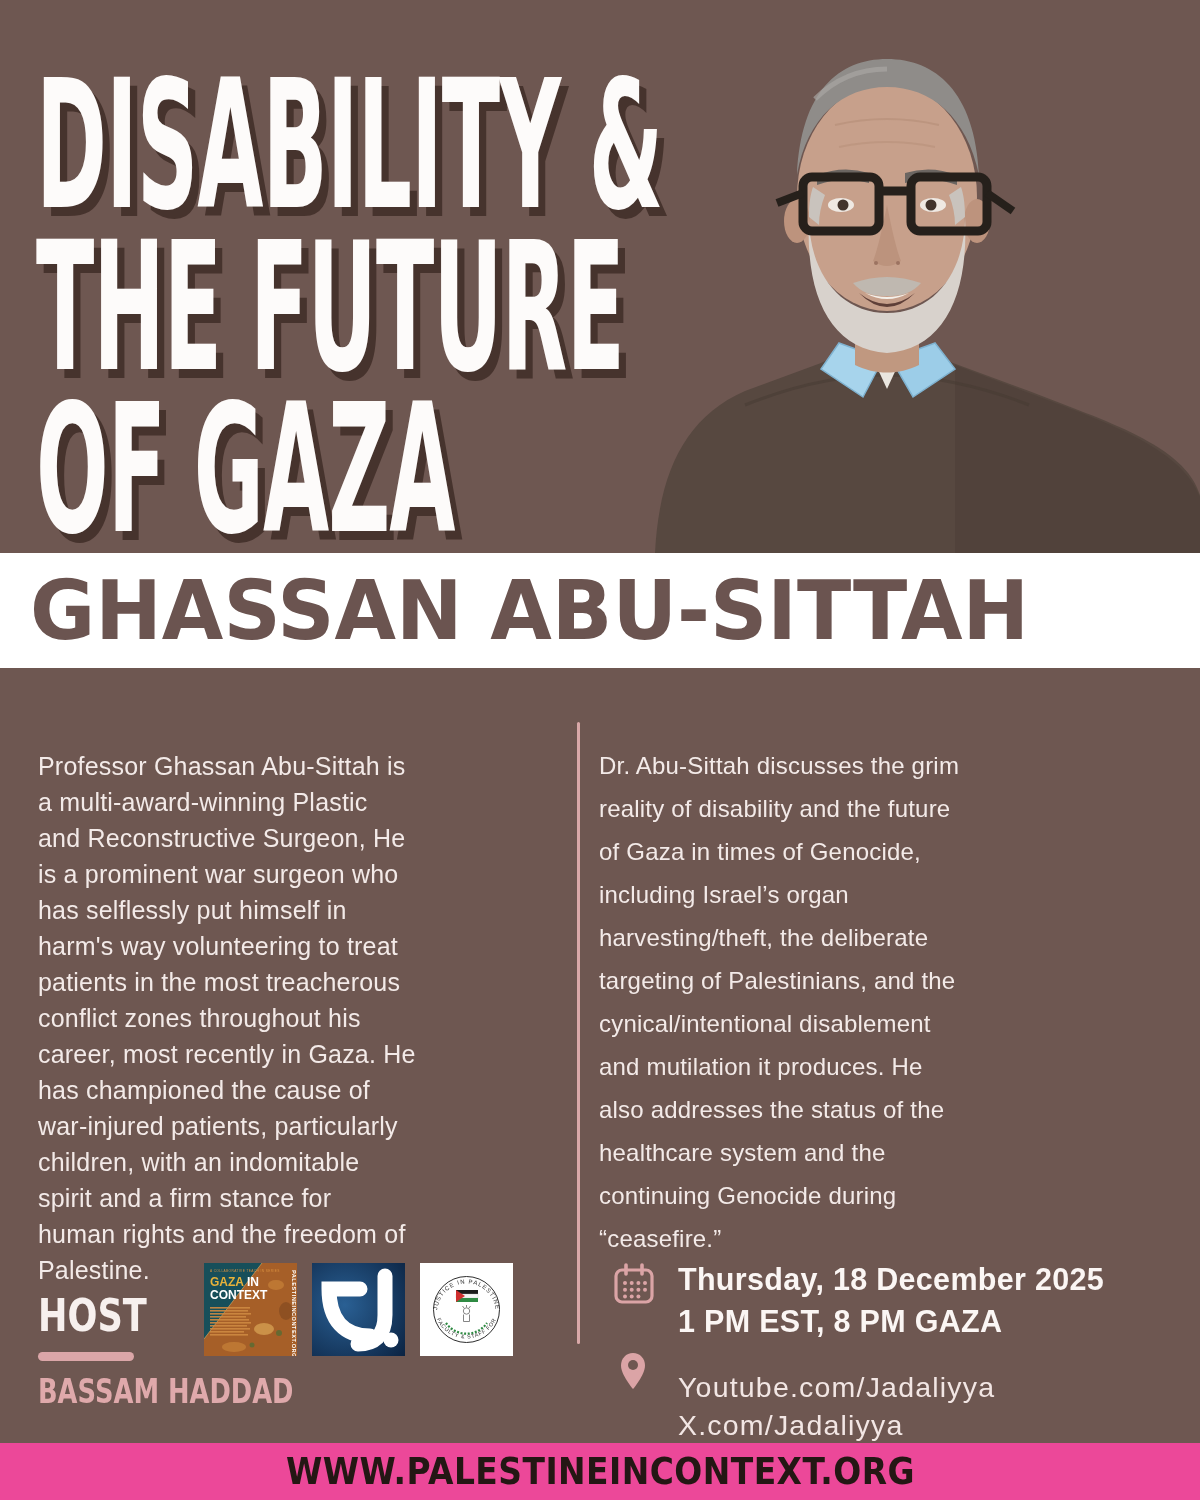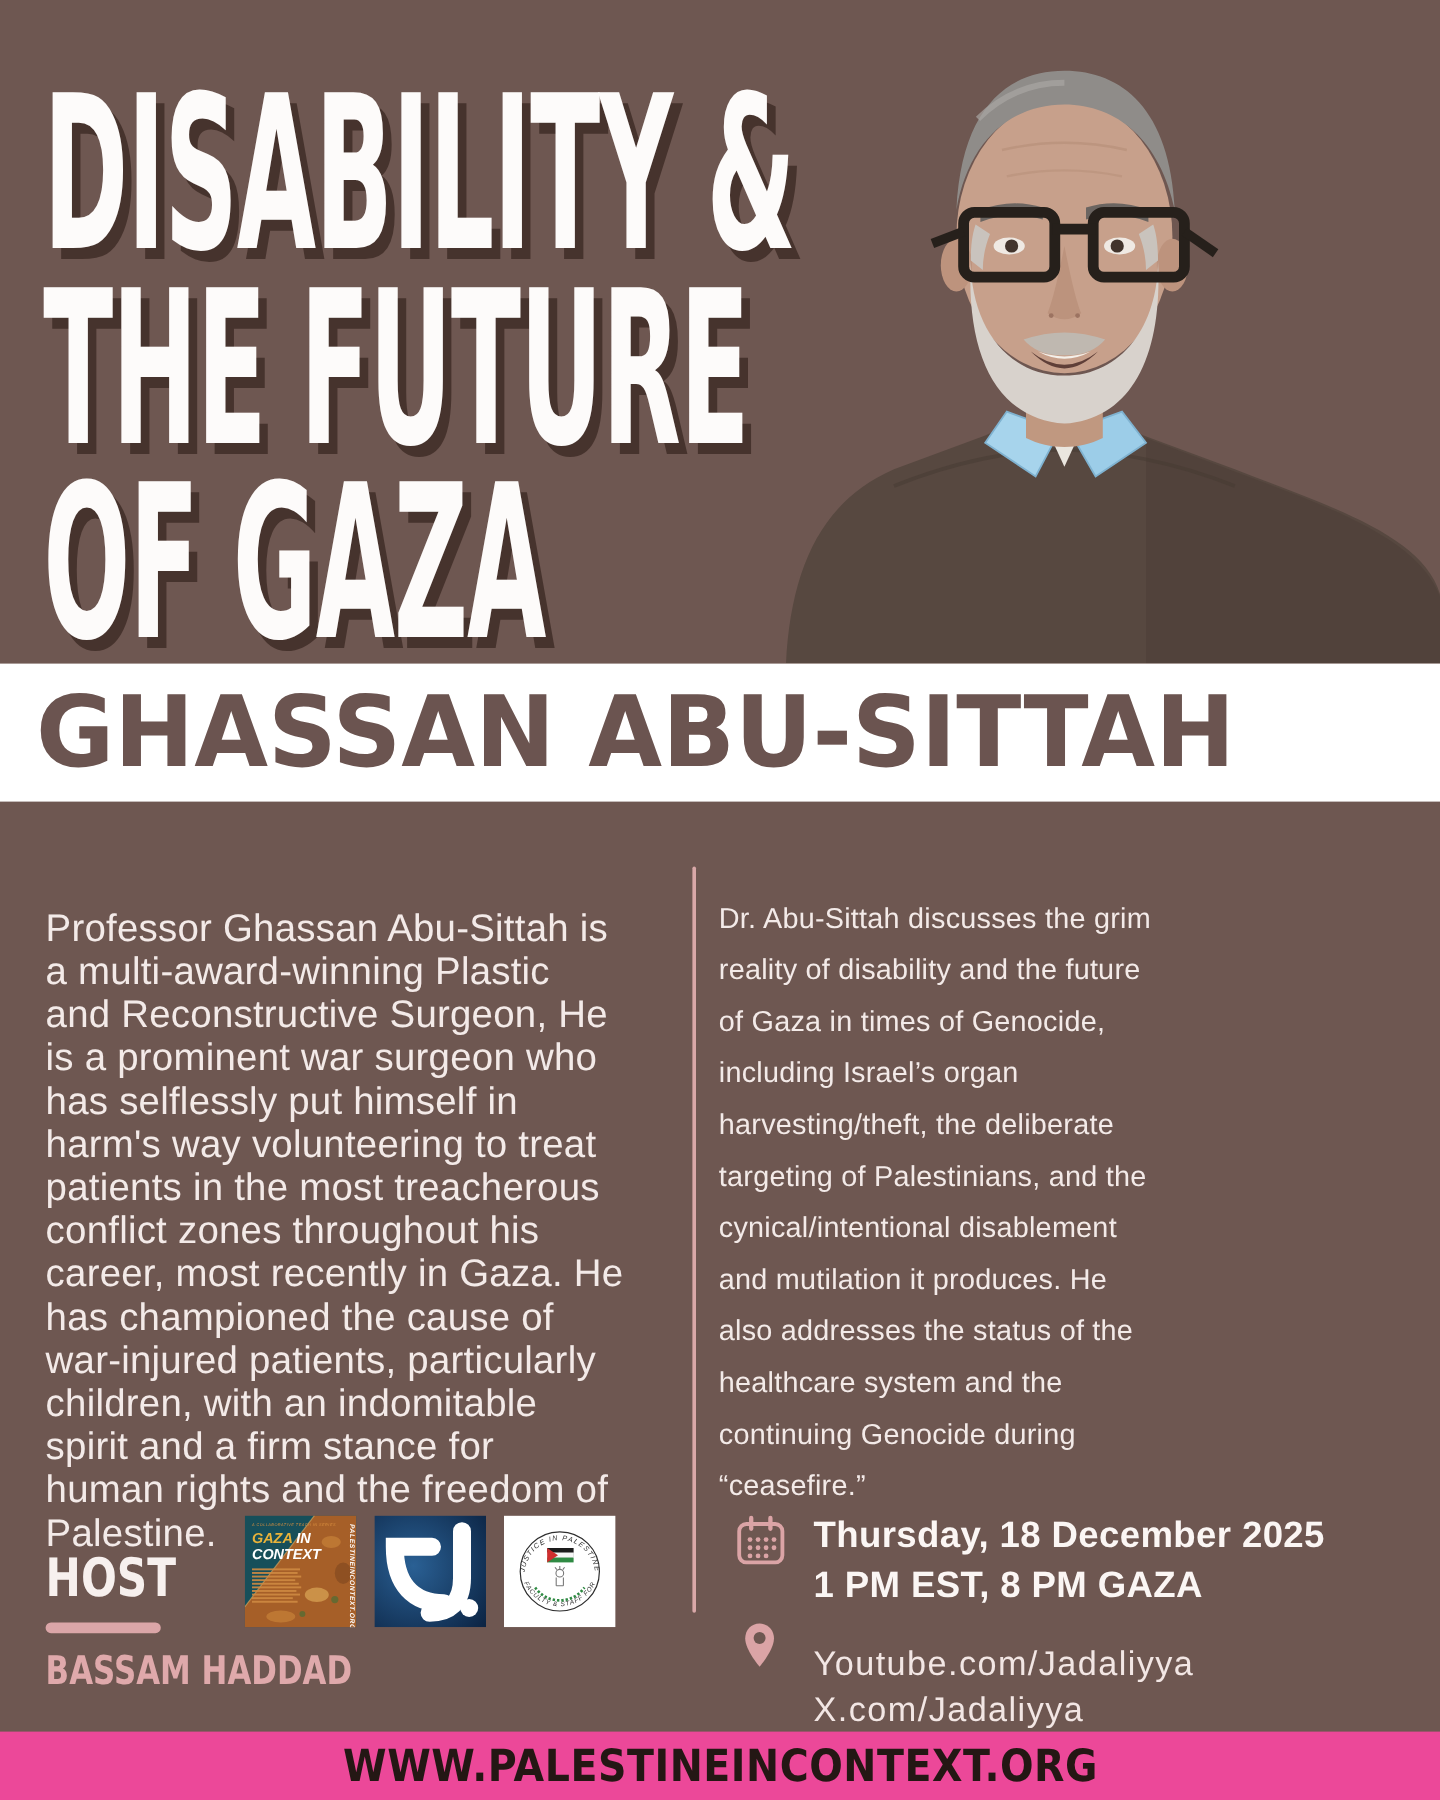--- a/index.html
+++ b/index.html
@@ -12,33 +12,33 @@
      transform:scaleX(0.48);transform-origin:left top;white-space:nowrap;
      text-shadow:15px 9px 0 rgba(64,45,39,.85);}
   .portrait{position:absolute;left:625px;top:25px;width:575px;height:528px;z-index:1;overflow:hidden;}
   
   .name-band{position:absolute;left:0;top:553px;width:1200px;height:115px;background:#FFFFFF;z-index:4;}
   .name-band .name{position:absolute;left:30px;top:0;height:115px;line-height:115px;
      font-family:"DejaVu Sans",sans-serif;font-weight:bold;font-size:82px;color:#6B5450;
      letter-spacing:0;transform:scaleX(0.97);transform-origin:left center;white-space:nowrap;}
   
   .prelines{white-space:pre-line;}
-  .bio{position:absolute;left:38px;top:723px;width:540px;font-size:32px;line-height:36px;
+  .bio{position:absolute;left:38px;top:723px;width:540px;font-size:25px;line-height:36px;
        color:#F3EAE8;letter-spacing:.2px;}
   .desc{position:absolute;left:599px;top:720px;width:575px;font-size:24px;line-height:43px;
        color:#F3EAE8;letter-spacing:.2px;}
   .divider{position:absolute;left:577px;top:722px;width:3px;height:622px;background:#D9A8A8;border-radius:2px;}
   
   .host-label{position:absolute;left:38px;top:1290px;font-family:"DejaVu Sans",sans-serif;
      font-weight:bold;font-size:44px;color:#F7F0EE;transform:scaleX(.8);transform-origin:left top;}
   .host-underline{position:absolute;left:38px;top:1352px;width:96px;height:9px;border-radius:5px;background:#DBA6A8;}
   .host-name{position:absolute;left:38px;top:1372px;font-family:"DejaVu Sans",sans-serif;
      font-weight:bold;font-size:33px;color:#DFA9AB;transform:scaleX(.78);transform-origin:left top;white-space:nowrap;}
   
-  .logos{position:absolute;left:204px;top:1263px;display:flex;gap:15px;font-style:italic;}
+  .logos{position:absolute;left:204px;top:1263px;display:flex;gap:15px;}
   .logo{width:93px;height:93px;flex:0 0 auto;}
   
   .cal-icon{position:absolute;left:613px;top:1262px;}
   .date-lines{position:absolute;left:678px;top:1258px;font-weight:bold;font-size:30.5px;
      line-height:42px;color:#FBF6F4;letter-spacing:.3px;}
   .pin-icon{position:absolute;left:620px;top:1352px;}
   .loc-lines{position:absolute;left:678px;top:1352px;font-size:28.5px;line-height:38px;
      color:#F2E6E4;letter-spacing:1.2px;margin-top:16px;}
   
   .footer-bar{position:absolute;left:0;top:1443px;width:1200px;height:57px;background:#ec4899;

